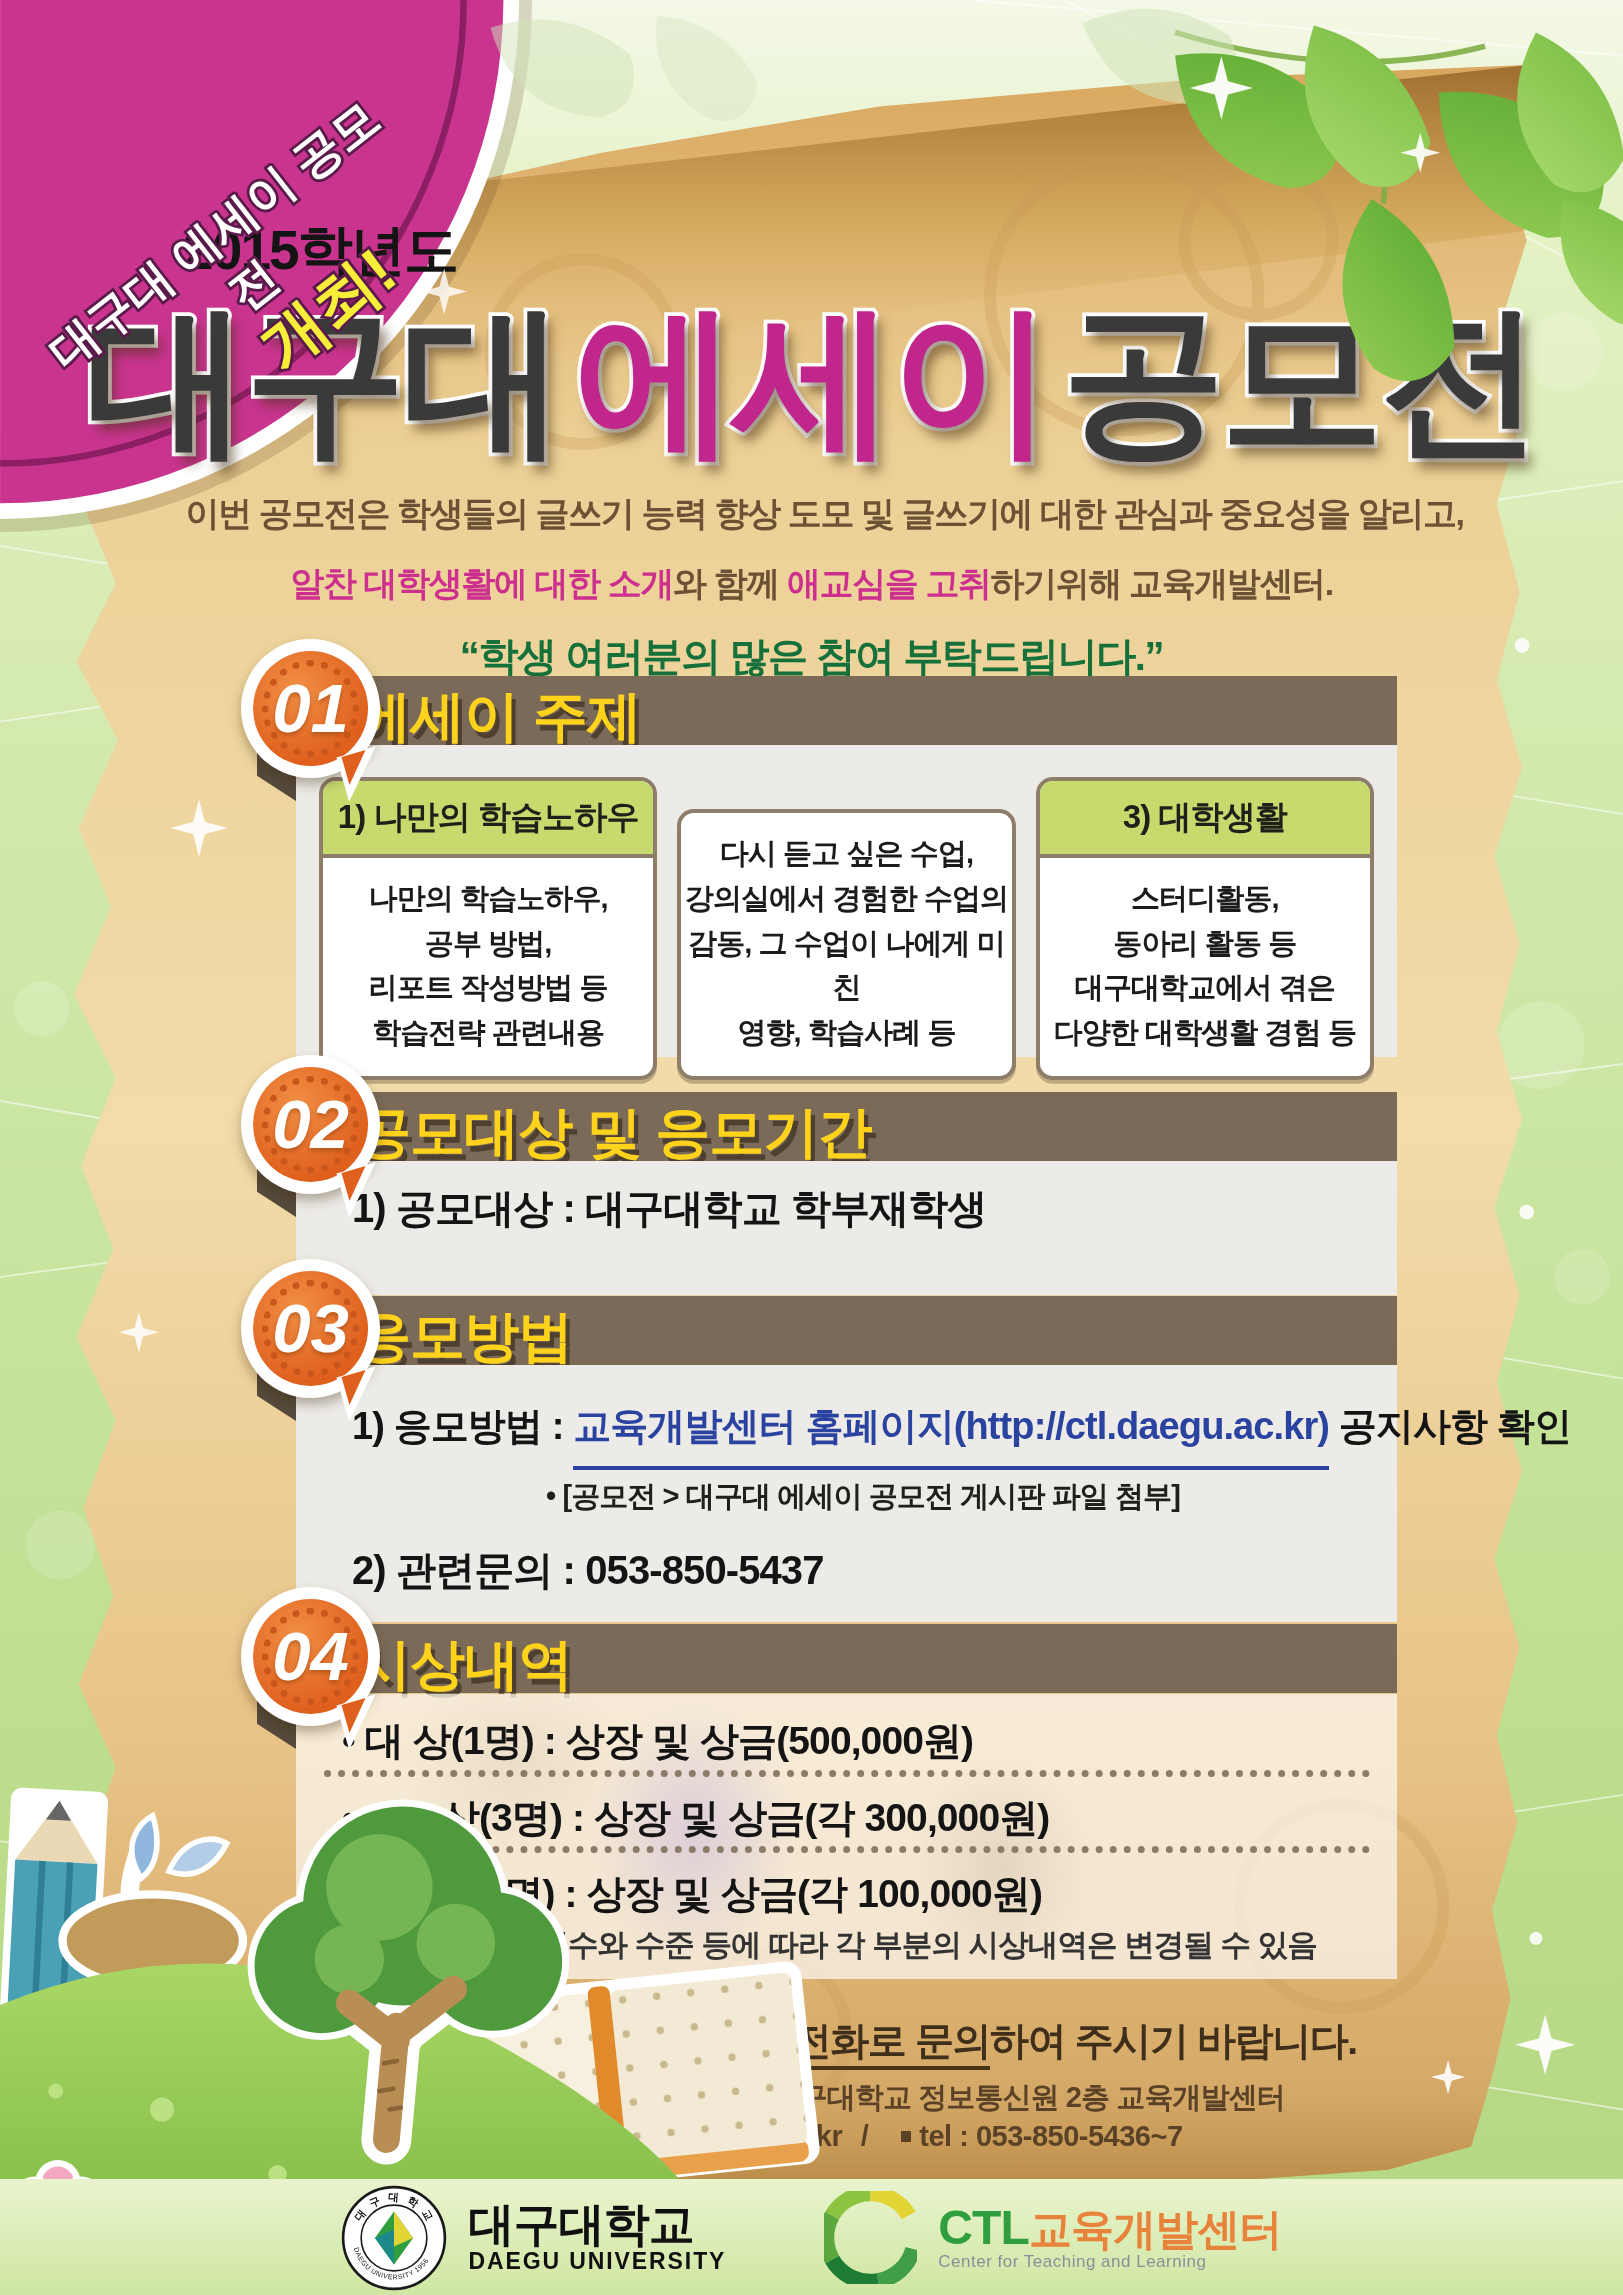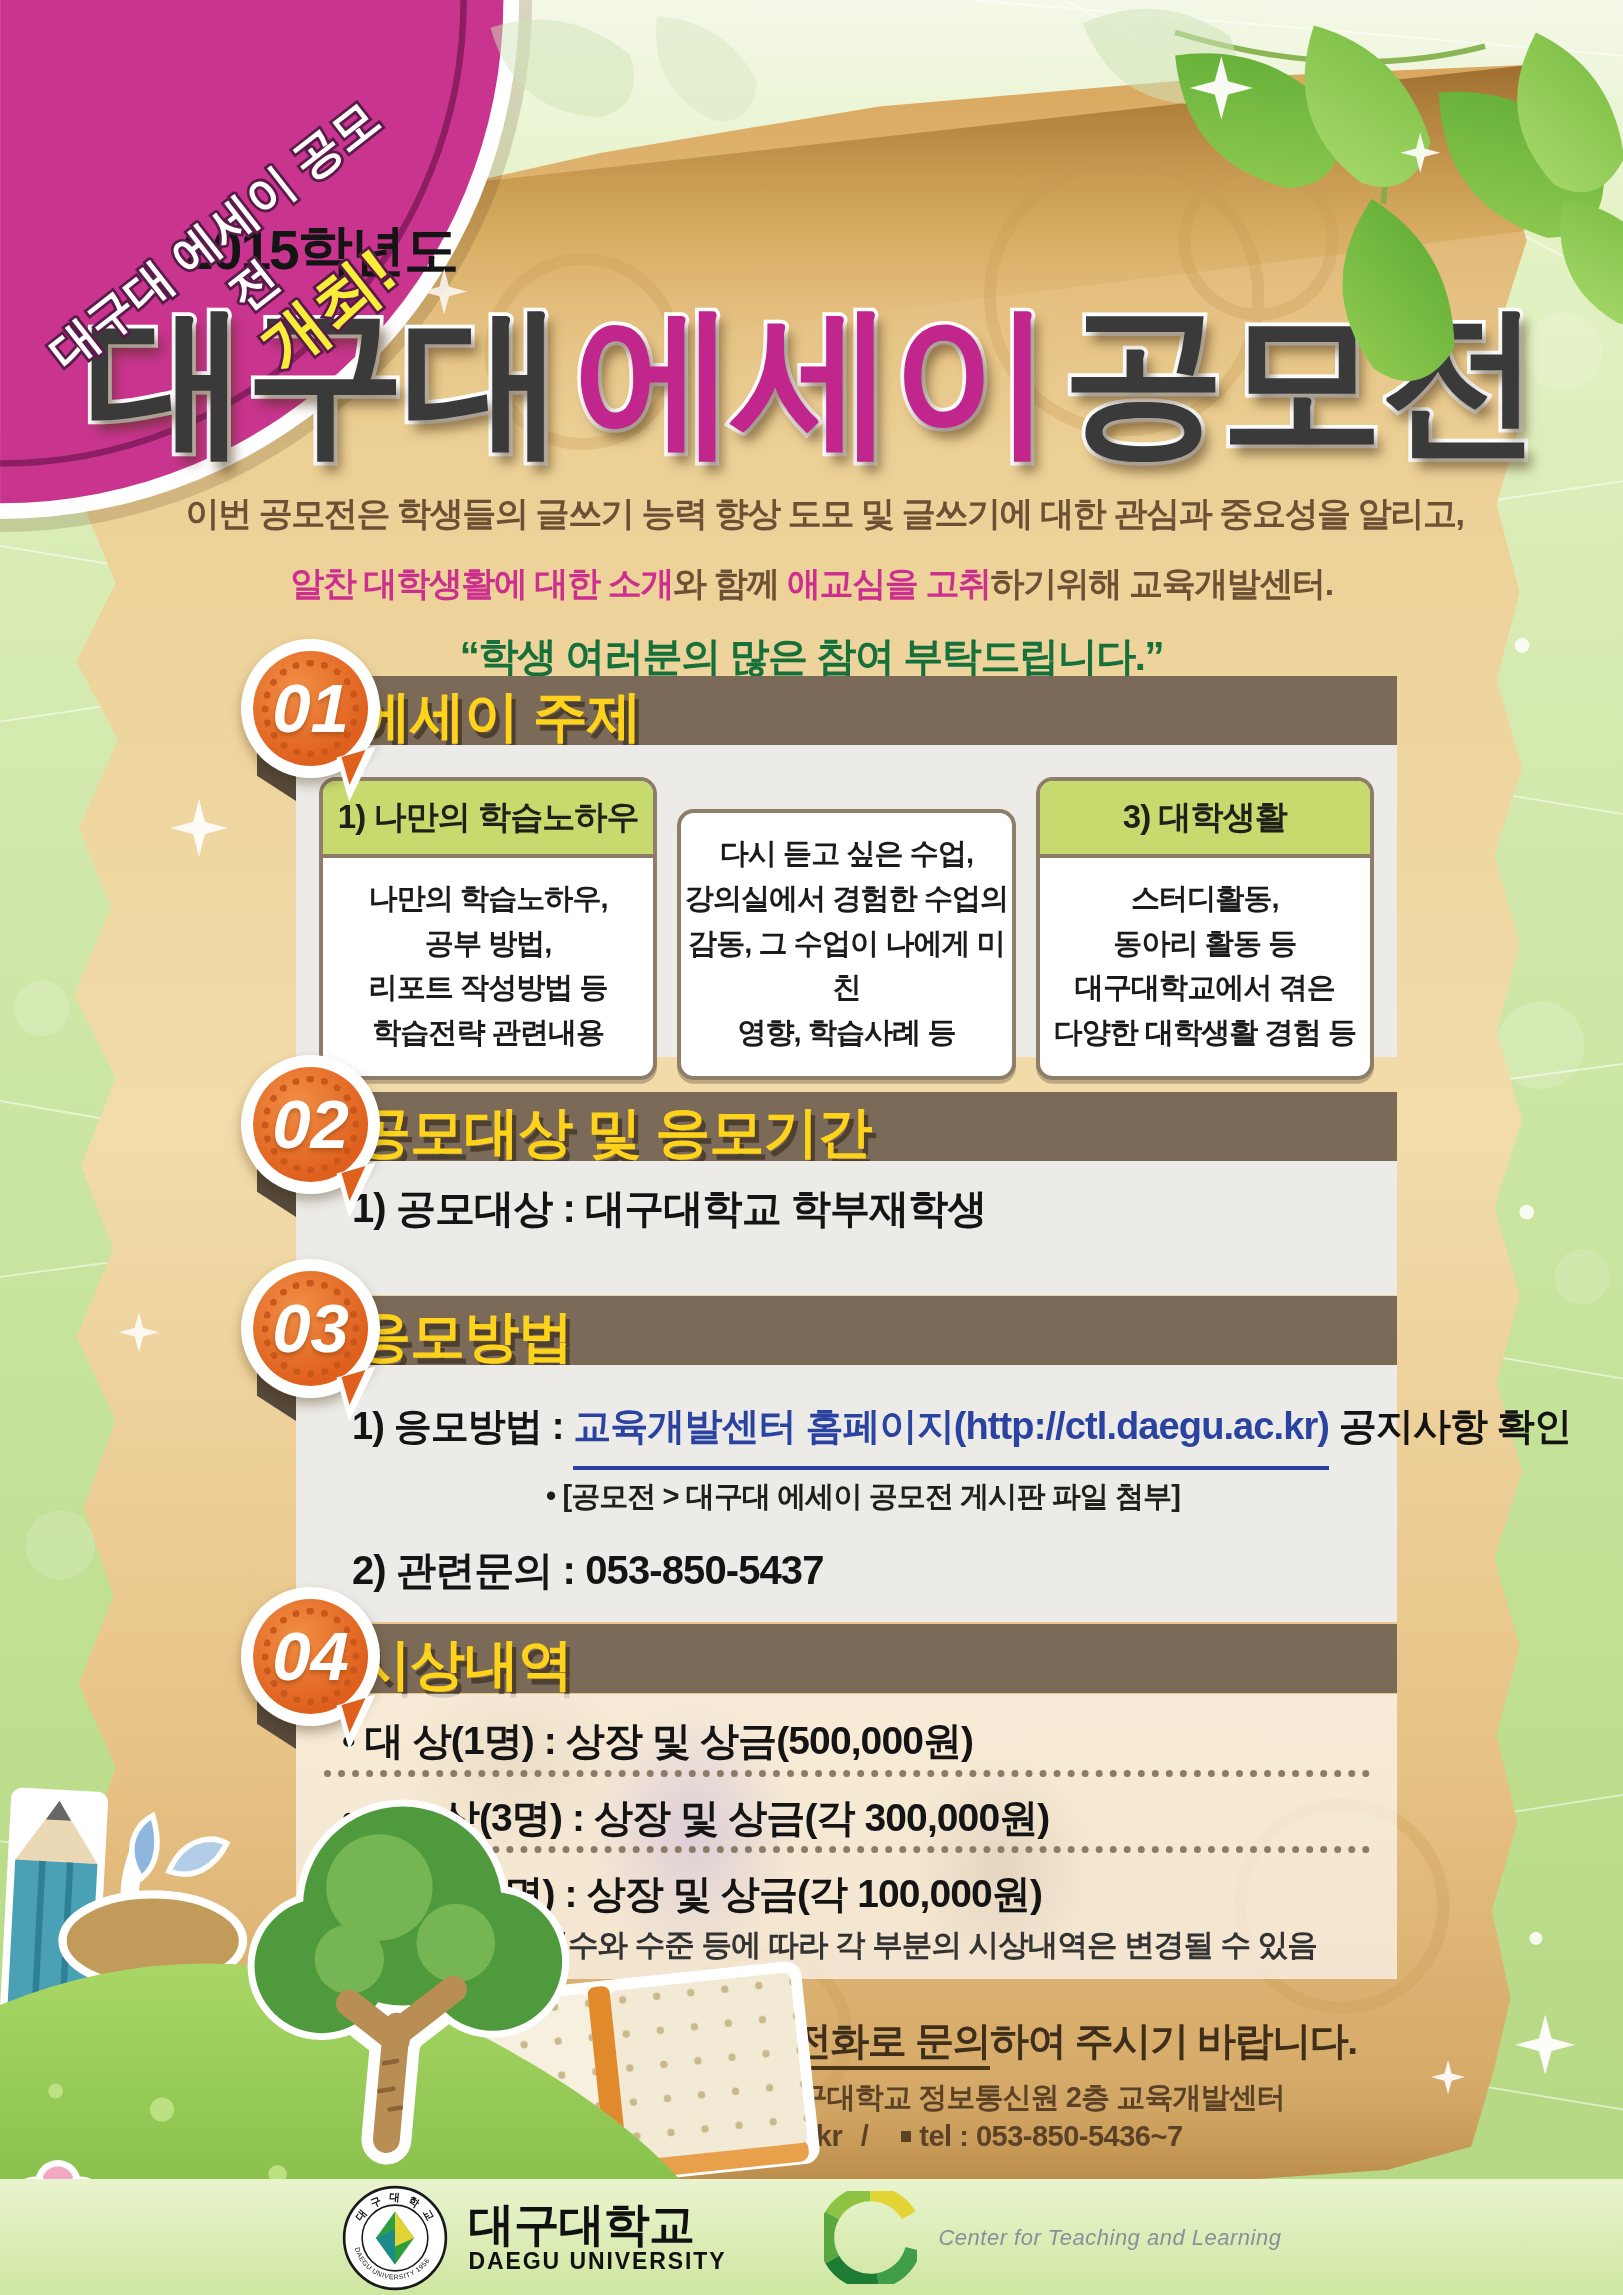--- a/index.html
+++ b/index.html
@@ -89,21 +89,21 @@
   .sq{display:inline-block;width:10.2px;height:10.2px;background:#5b4226;margin:0 8.3px 3.7px 14px;vertical-align:middle;}
 
   
   .band{left:0;top:2179px;width:1623px;height:117px;z-index:5;
     background:linear-gradient(180deg,#e9f4cf,#cfe6a1);display:flex;align-items:center;justify-content:center;gap:21px;}
   .univ-kr{font-size:46px;font-weight:bold;color:#101010;letter-spacing:-0.9px;line-height:1.05;}
   .univ-en{font-size:23px;font-weight:bold;color:#101010;letter-spacing:1.9px;}
   .ctl-line{font-weight:bold;line-height:1.0;white-space:nowrap;}
   .ctl-a{font-size:48px;color:#2f9e3f;letter-spacing:-0.9px;}
   .ctl-kr{font-size:43px;color:#e8833c;letter-spacing:-0.9px;}
-  .ctl-en{font-size:22px;color:#8a9099;font-weight:normal;letter-spacing:0.5px;font-style:italic;}
+  .ctl-en{font-size:17px;color:#8a9099;font-weight:normal;letter-spacing:0.5px;}
   .spacer{width:56px;}
 </style>
 </head>
 <body>
 
 <div class="poster">
 
   <svg class="art" width="1623" height="2295" viewBox="0 0 3508 4961">
     <defs>
       <linearGradient id="paperG" x1="0" y1="0" x2="0" y2="1">
@@ -431,18 +431,19 @@
     <svg width="93" height="93" viewBox="0 0 200 200">
       <g fill="none" stroke-width="34" stroke-linecap="butt">
         <path d="M17.7 147.5 A95 95 0 0 1 17.7 52.5" stroke="#5aa83e"></path>
         <path d="M17.7 52.5 A95 95 0 0 1 100 5" stroke="#8cc341"></path>
         <path d="M100 5 A95 95 0 0 1 182.3 52.5" stroke="#e3d435"></path>
         <path d="M191.8 124.6 A95 95 0 0 1 116.5 193.6" stroke="#3f9e47"></path>
         <path d="M116.5 193.6 A95 95 0 0 1 17.7 147.5" stroke="#1e7c34"></path>
       </g>
     </svg>
     <div>
+      <div class="ctl-line"><span class="ctl-a">CTL</span><span class="ctl-kr">교육개발센터</span></div>
       <div class="ctl-en">Center for Teaching and Learning</div>
     </div>
   </div>
 
 </div>
 
 
 </body></html>

